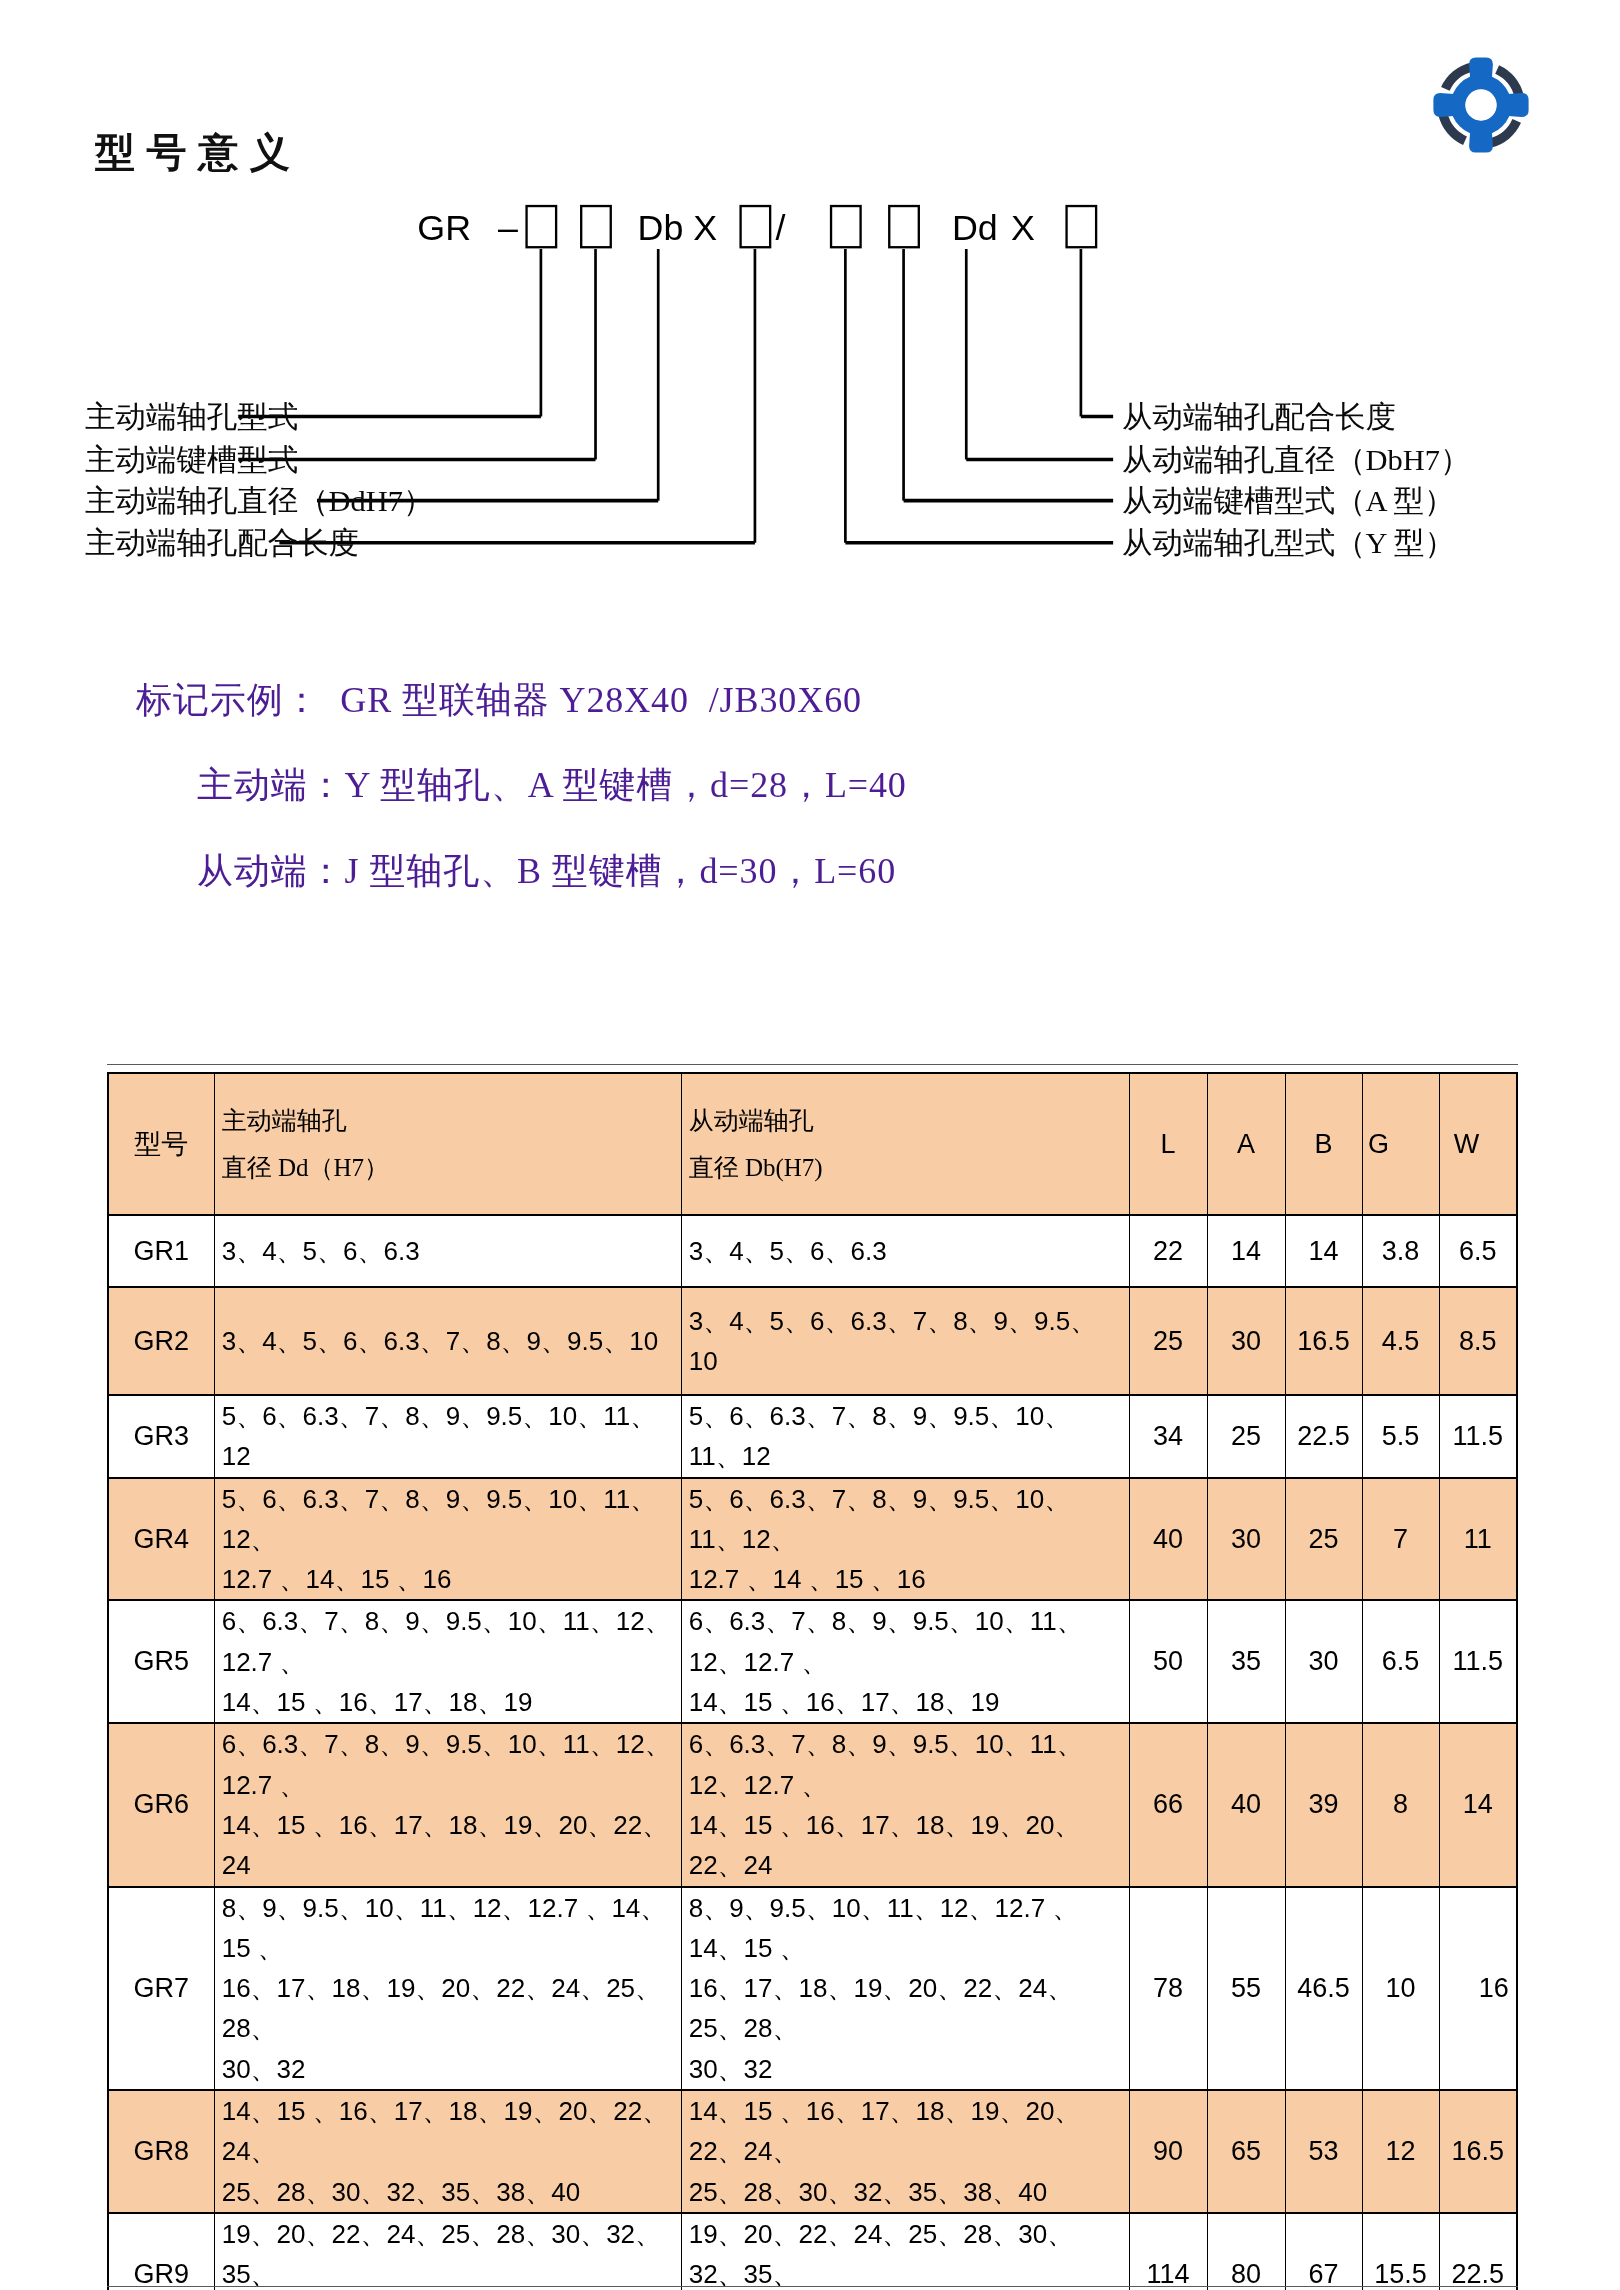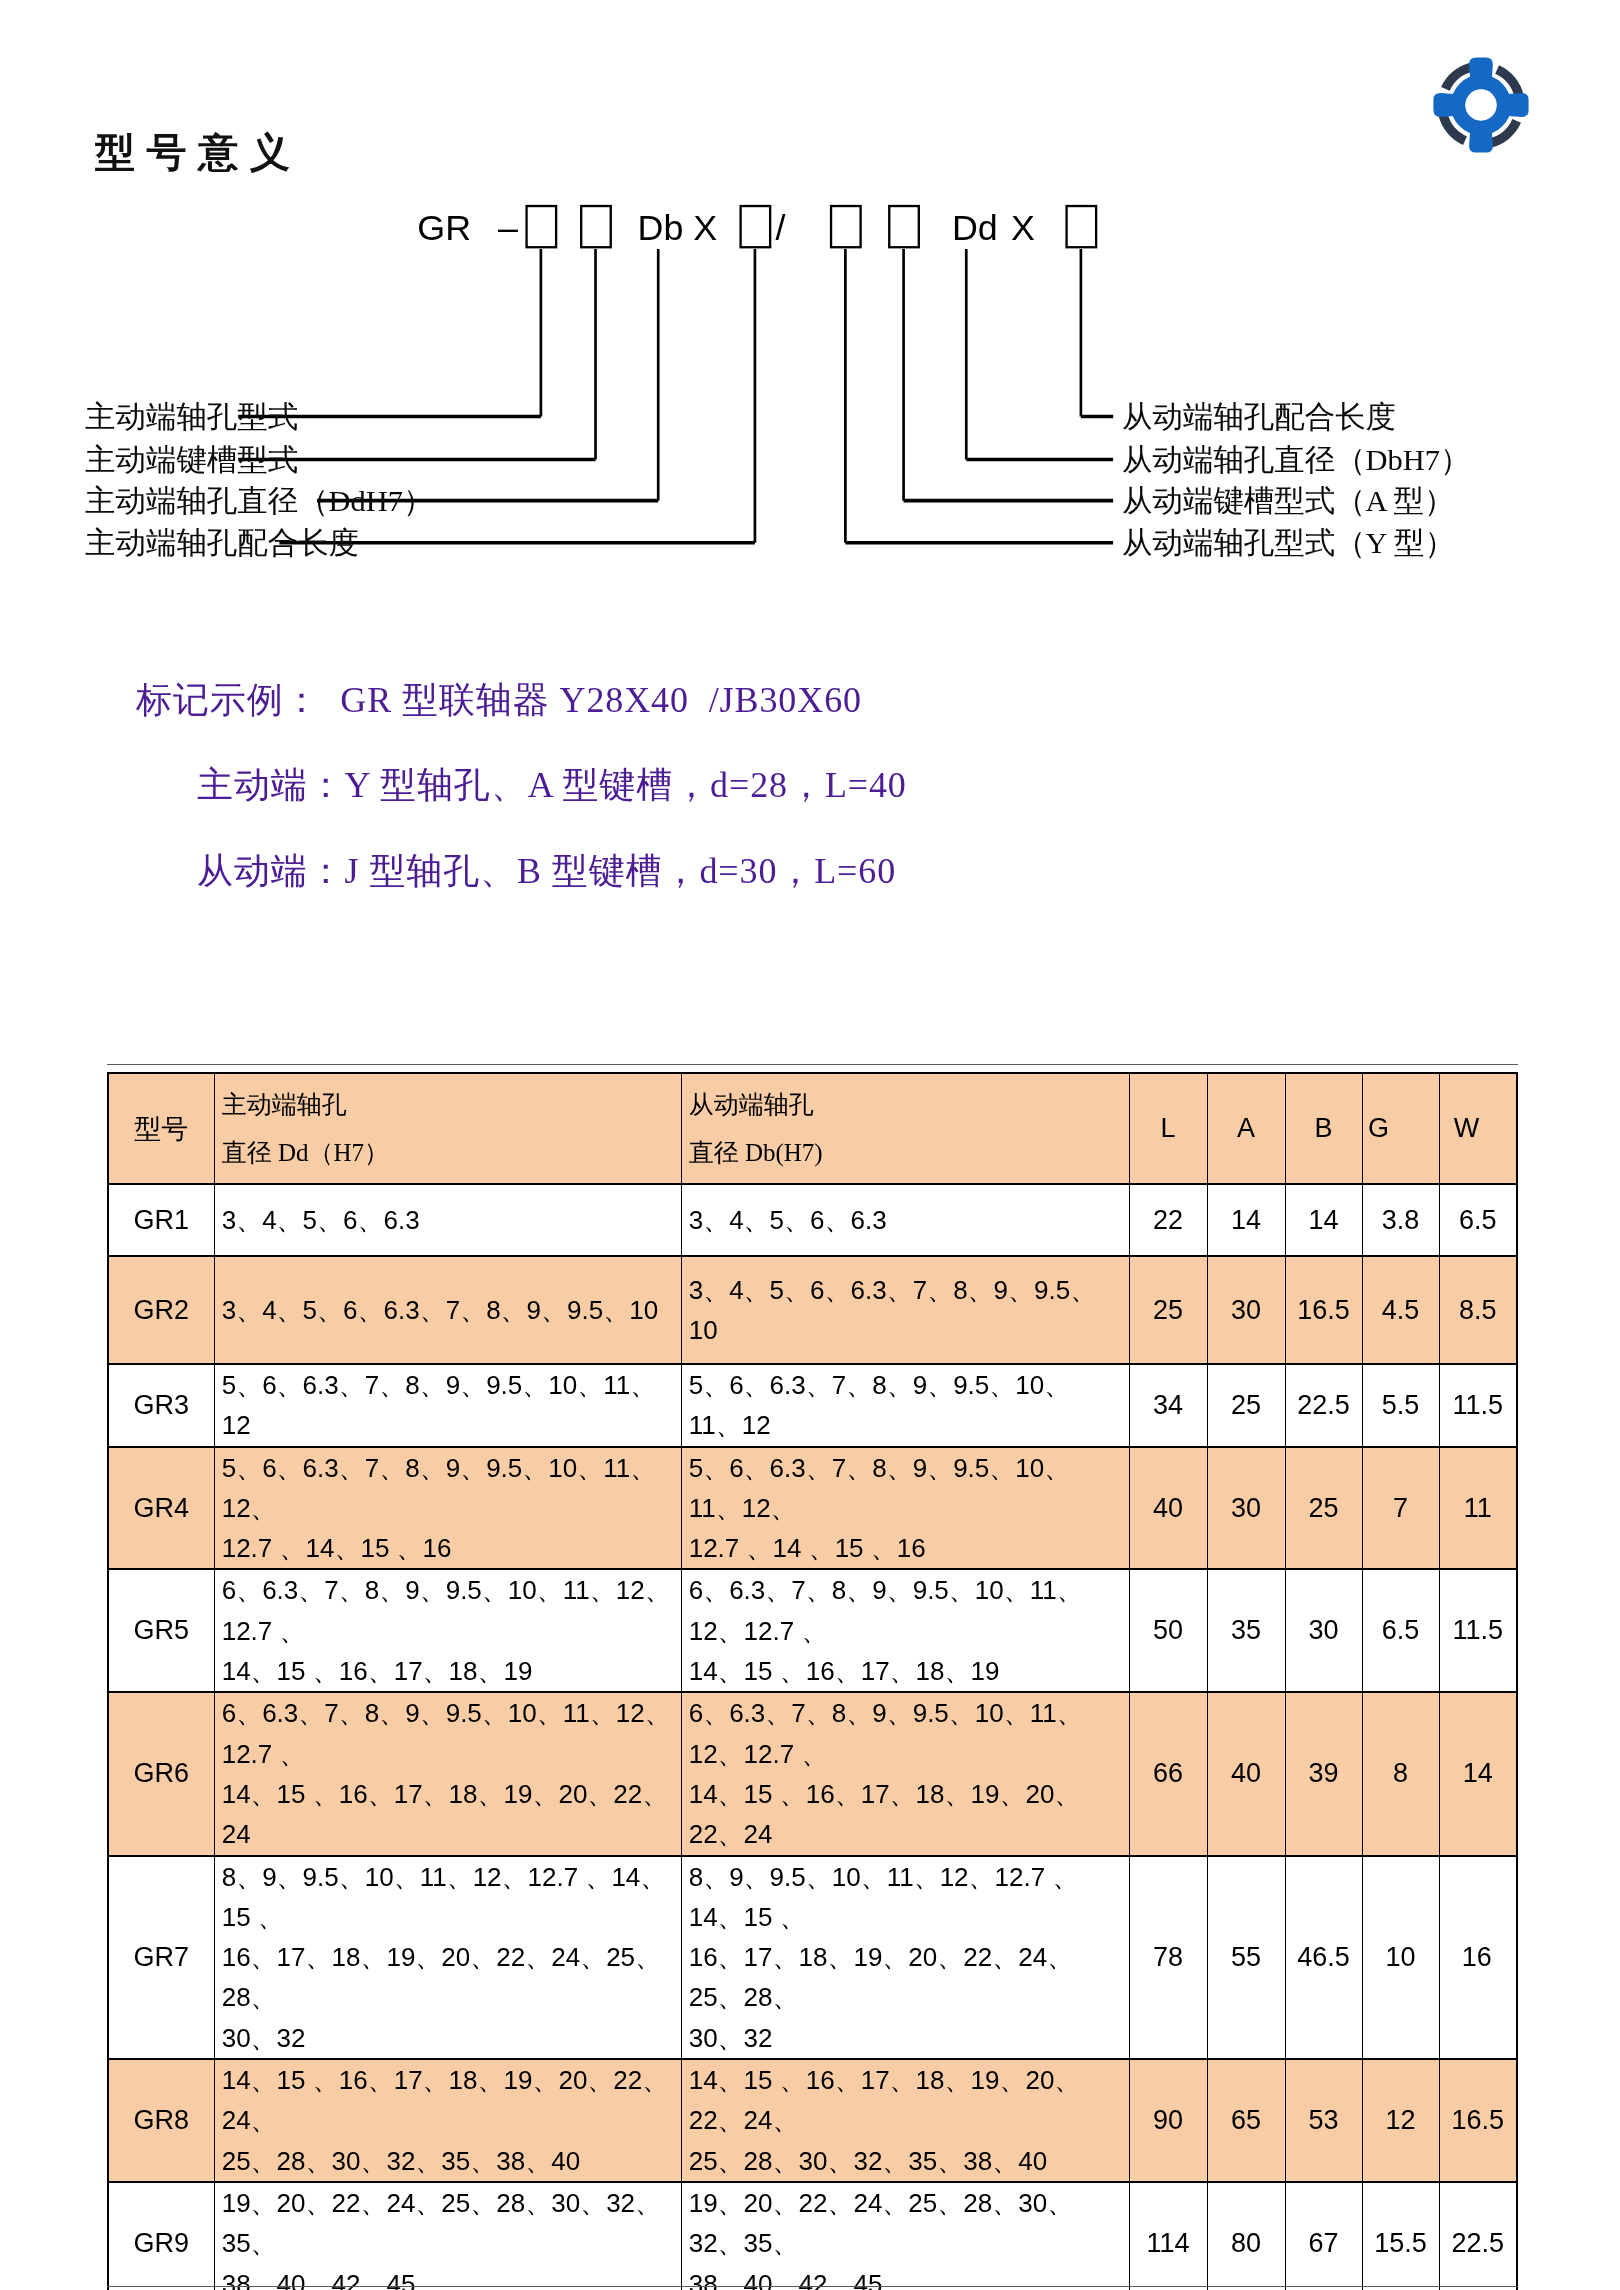--- a/index.html
+++ b/index.html
@@ -23,21 +23,21 @@
   .shaded td,.shaded th{background:#F8CDA6;}
   th.h-model{text-align:center;font-size:27px;}
   th.h-bore{text-align:left;font-size:25px;}
   th.h-bore .l2{margin-top:14.3px;}
   th.h-dim{text-align:center;font-size:27px;}
   th.h-dim.hleft{text-align:left;padding-left:5.4px;}
   th.h-dim.hleft2{text-align:left;padding-left:14.3px;}
   td.model{text-align:center;font-size:27px;}
   td.bore{text-align:left;font-size:26px;line-height:1.55;white-space:pre-line;}
   td.dim{text-align:center;font-size:27px;}
-  td.dim.left{text-align:center;padding-left:5px;}
+  td.dim.left{text-align:right;padding-left:5px;}
 </style>
 </head>
 <body>
 
 <div class="page">
 
   <div class="page-title cn">型号意义</div>
 
   <svg class="logo" viewBox="0 0 120 120" aria-hidden="true">
     <circle cx="60" cy="60" r="46" fill="none" stroke="#2D3A4D" stroke-width="11" stroke-dasharray="42 30.25" transform="rotate(24 60 60)"></circle>
@@ -100,21 +100,21 @@
       <col style="width:106px">
         <col style="width:467px">
         <col style="width:448px">
       <col style="width:78px">
         <col style="width:78px">
         <col style="width:77px">
       <col style="width:77px">
         <col style="width:78px">
     </colgroup>
     <thead>
-      <tr class="shaded" style="height:111px">
+      <tr class="shaded" style="height:142px">
         <th class="h-model cn">型号</th>
         <th class="h-bore cn">
           <div class="l1">主动端轴孔</div>
           <div class="l2">直径 Dd（H7）</div>
         </th>
         <th class="h-bore cn">
           <div class="l1">从动端轴孔</div>
           <div class="l2">直径 Db(H7)</div>
         </th>
         <th class="h-dim">L</th>

